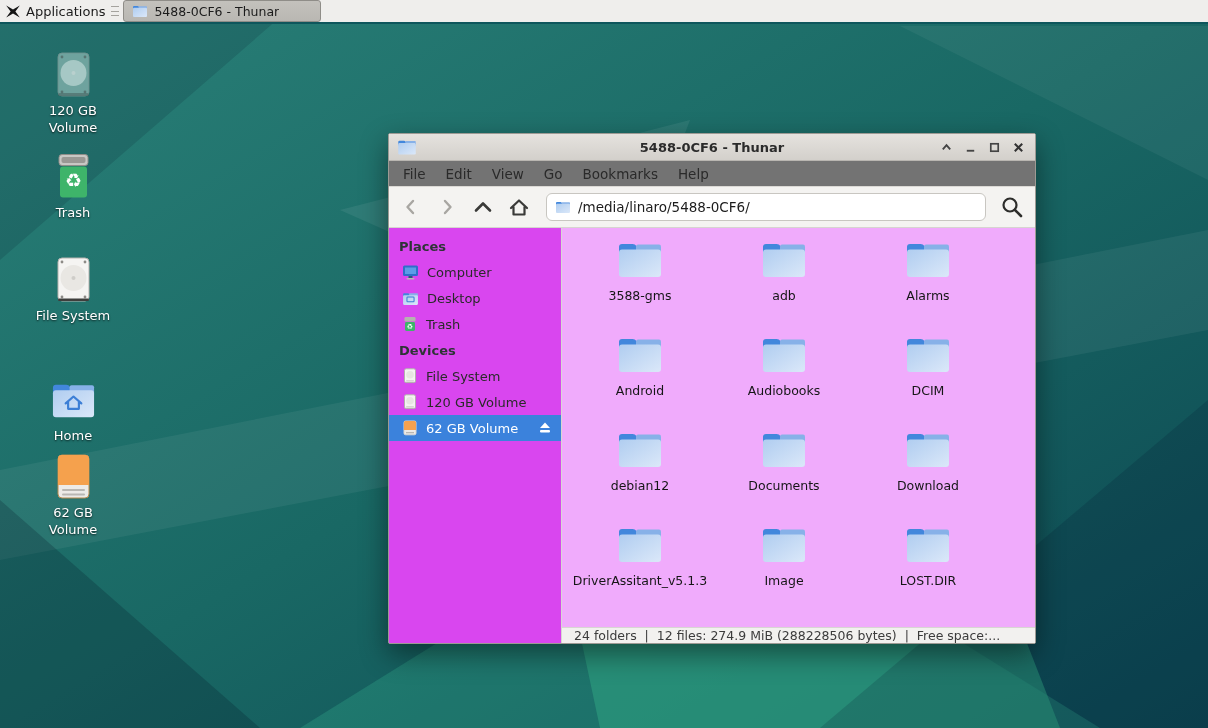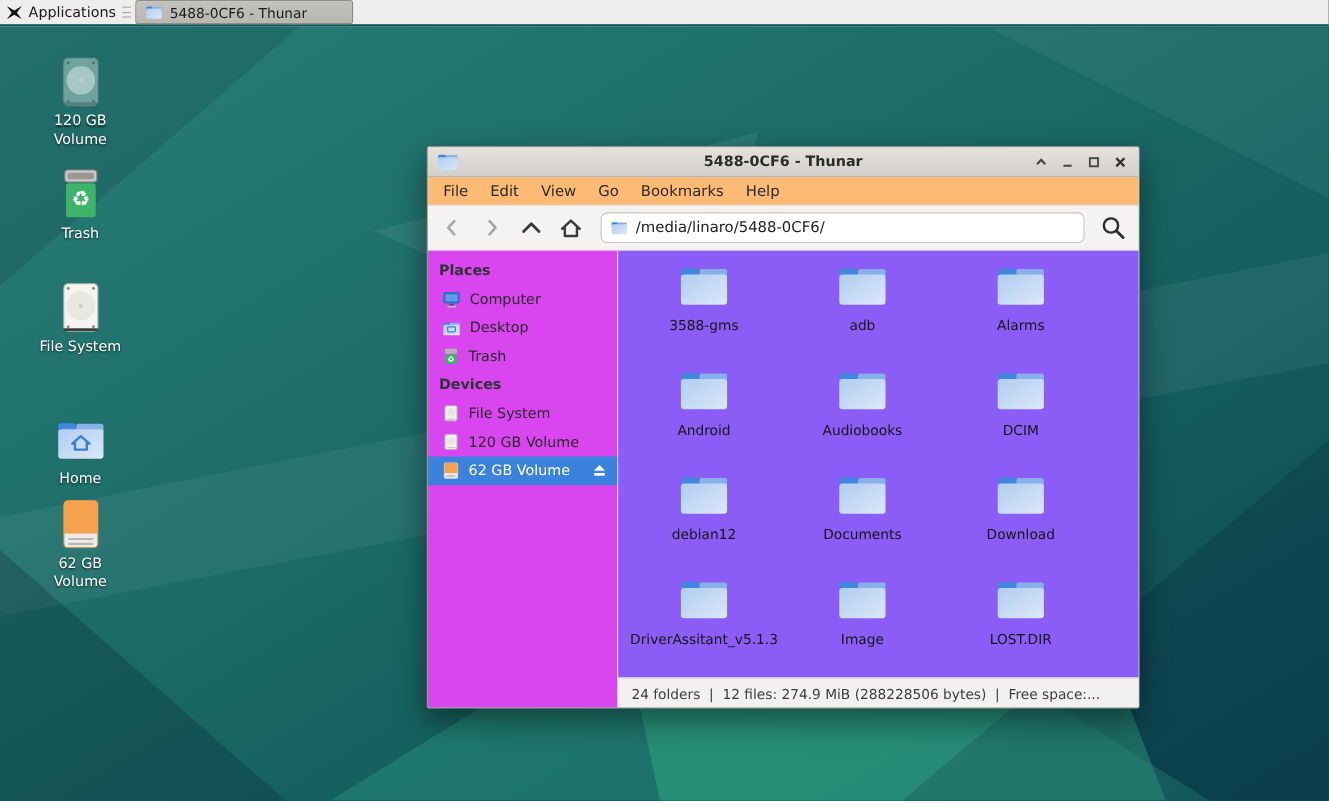--- a/index.html
+++ b/index.html
@@ -40,21 +40,21 @@
     display:flex; flex-direction:column; }
   .titlebar { height:27px; background:linear-gradient(#e5e2de,#d3d0cb);
     border-bottom:1px solid #b9b6b1; display:flex; align-items:center;
     padding:0 8px; position:relative; }
   .titlebar .title { position:absolute; left:0; right:0; text-align:center;
     font-size:13px; font-weight:bold; color:#2b2b2b; }
   .win-controls { position:absolute; right:10px; display:flex; gap:10px; }
   .win-controls .wbtn { width:14px; height:14px; display:flex; align-items:center;
     justify-content:center; }
 
-  .menubar { height:26px; background:#fdba74; border-bottom:1px solid #dbd9d5;
+  .menubar { height:26px; background:#737373; border-bottom:1px solid #dbd9d5;
     display:flex; align-items:center; padding-left:4px; }
   .menu-item { font-size:13.5px; color:#2a2a2a; padding:3px 10px; }
 
   .toolbar { height:41px; background:#f4f3f1; border-bottom:1px solid #d6d4d0;
     display:flex; align-items:center; padding:0 9px; }
   .tool-btn { width:26px; height:26px; display:flex; align-items:center;
     justify-content:center; margin-right:10px; border-radius:3px; }
   .path-entry { flex:1; height:28px; background:#ffffff; border:1px solid #c8c6c1;
     border-radius:6px; display:flex; align-items:center; padding:0 8px;
     margin-left:4px; margin-right:12px; }
@@ -68,28 +68,28 @@
   .sidebar { width:173px; background:#d946ef; border-right:1px solid #d8d6d2;
     padding-top:5px; }
   .side-header { font-size:13px; font-weight:bold; color:#2e3436;
     padding:6px 10px 5px 10px; }
   .side-item { height:26px; display:flex; align-items:center; gap:8px;
     padding-left:13px; font-size:13px; color:#2a2a2a; position:relative; }
   .side-item.selected { background:#3b82dc; color:#ffffff; }
   .side-item .eject { position:absolute; right:9px; top:6px; }
 
   .main-pane { flex:1; display:flex; flex-direction:column; min-width:0; }
-  .files-grid { flex:1; overflow:hidden; background:#8b5cf6;
+  .files-grid { flex:1; overflow:hidden; background:#f0abfc;
     padding:10px 0 16px 6px; display:grid;
     grid-template-columns:repeat(3,144px); grid-auto-rows:95px; }
   .file-cell { display:flex; flex-direction:column; align-items:center; }
   .file-cell .fname { margin-top:8px; font-size:12.5px; color:#161616;
     text-align:center; max-width:136px; line-height:1.2;
     overflow-wrap:anywhere; }
-  .statusbar { height:27px; background:#f2f1ef; border-top:1px solid #d8d6d2;
+  .statusbar { height:16px; background:#f2f1ef; border-top:1px solid #d8d6d2;
     display:flex; align-items:center; padding-left:12px; font-size:12.5px;
     color:#3c3c3c; white-space:pre; }
 
   svg { display:block; }
 </style>
 </head>
 <body>
 
 <svg width="0" height="0" style="position:absolute">
   <defs>

